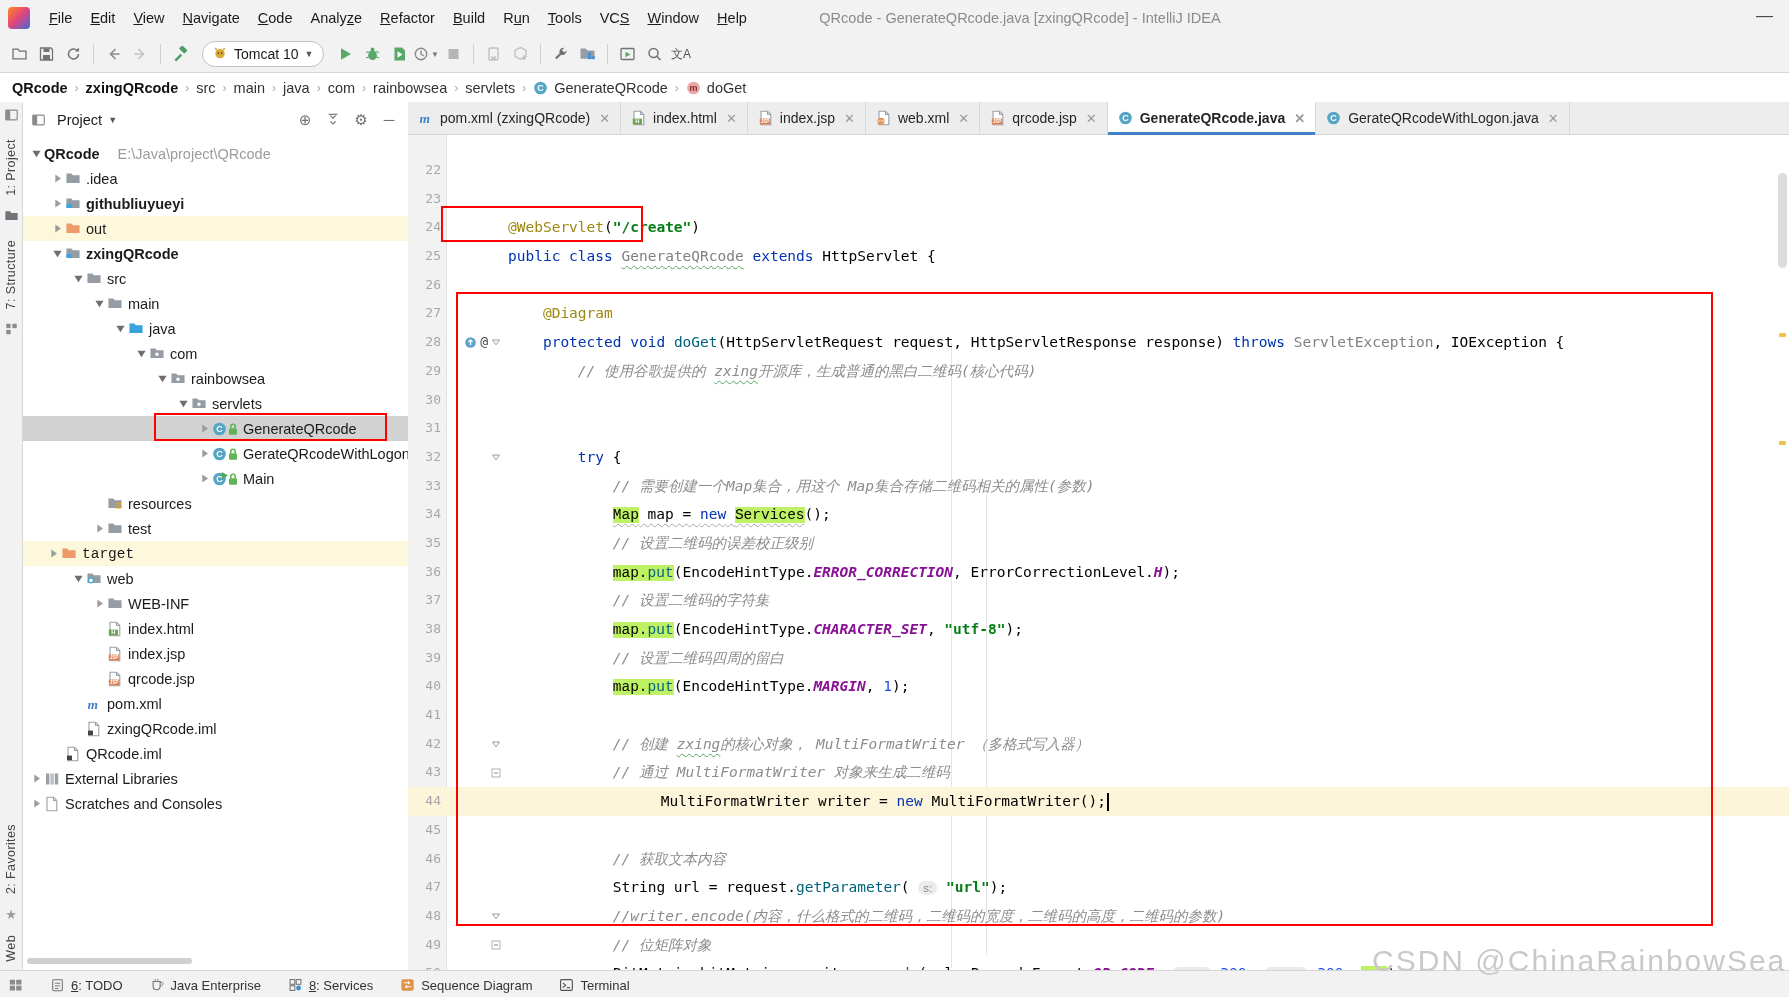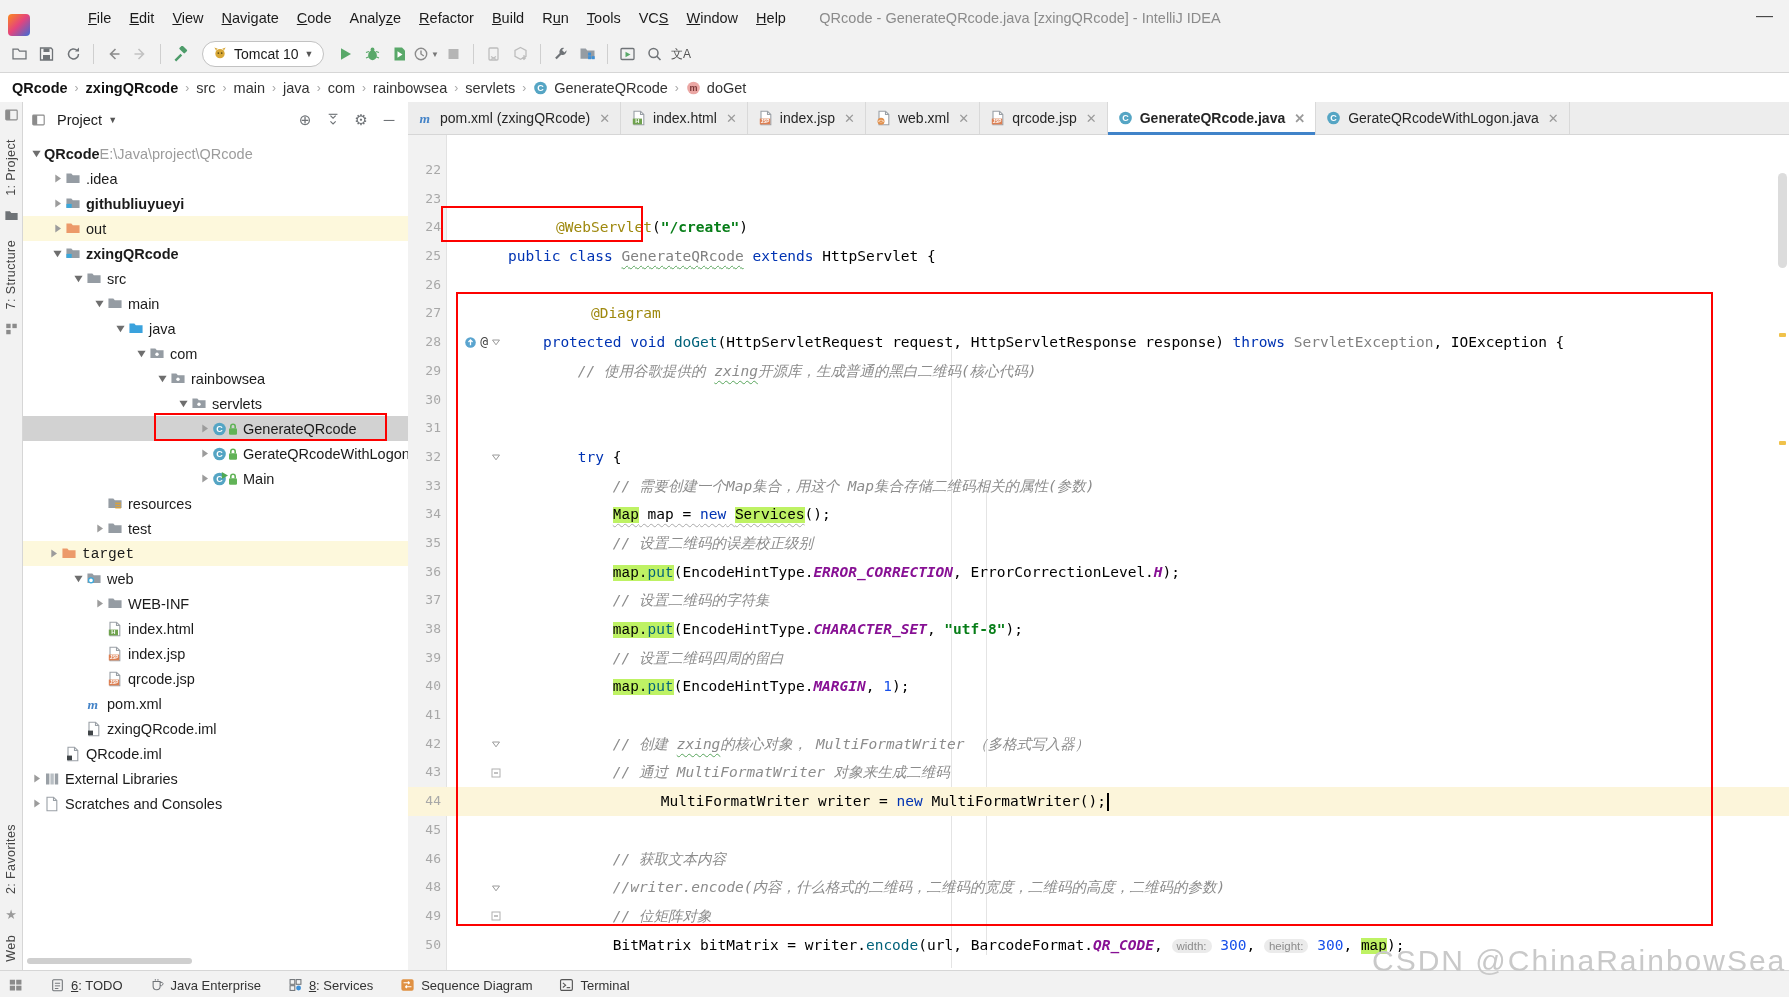--- a/index.html
+++ b/index.html
@@ -1,19 +1,19 @@
 <!DOCTYPE html>
 <html><head>
 <meta charset="utf-8">
 <style>
   html,body{margin:0;padding:0;background:#888;}
   .app{position:relative;width:1789px;height:997px;background:#fff;overflow:hidden;
        font-family:"Liberation Sans",sans-serif;-webkit-font-smoothing:antialiased;}
   
-  .titlebar{height:36px;background:#f2f2f2;display:flex;align-items:flex-end;position:relative;gap:39px;}
+  .titlebar{height:36px;background:#f2f2f2;display:flex;align-items:center;position:relative;}
   .logo{width:22px;height:22px;border-radius:4px;margin:0 10px 0 8px;flex:none;
         background:linear-gradient(135deg,#fc8a1d 0%,#e4447d 48%,#3a6dd8 100%);}
   .menu-item{padding:0 9px;font-size:14.5px;color:#1b1b1b;line-height:36px;}
   .menu-item u{text-decoration:underline;}
   .win-title{position:absolute;left:1020px;transform:translateX(-50%);top:0;height:36px;line-height:36px;
              color:#8b8b8b;font-size:14.5px;white-space:nowrap;}
   .win-min{position:absolute;right:16px;top:0;height:36px;line-height:32px;color:#444;font-size:17px;}
   
   .toolbar{height:36px;background:#f2f2f2;border-bottom:1px solid #d6d6d6;display:flex;align-items:center;padding-left:6px;}
   .tbtn{width:27px;height:26px;display:flex;align-items:center;justify-content:center;flex:none;}
@@ -38,41 +38,41 @@
   .panel-head{height:35px;display:flex;align-items:center;padding:0 8px;font-size:14.5px;color:#1b1b1b;gap:6px;flex:none;}
   .panel-head .caret{font-size:9px;color:#555;margin-right:auto;}
   .ph-btn{width:22px;height:22px;display:flex;align-items:center;justify-content:center;color:#6f7377;font-size:15px;}
   .tree{flex:1;padding-top:4px;font-size:14.5px;color:#1b1b1b;overflow:hidden;position:relative;}
   .trow{height:25px;display:flex;align-items:center;white-space:nowrap;}
   .trow.sel{background:#d2d2d2;}
   .trow.yellow{background:#fdf8dc;}
   .trow.bold{font-weight:bold;}
   .chev{width:15px;flex:none;display:flex;justify-content:center;}
   .ticon{margin-right:5px;flex:none;display:inline-flex;align-items:center;}
-  .textra{color:#9c9c9c;margin-left:0;font-weight:normal;}
+  .textra{color:#9c9c9c;margin-left:18px;font-weight:normal;}
   .hscroll{position:absolute;left:4px;bottom:6px;width:165px;height:6px;background:#cfcfcf;border-radius:3px;}
   
   .editor{flex:1;display:flex;flex-direction:column;min-width:0;position:relative;background:#fff;}
   .tabs{height:32px;background:#ededed;display:flex;border-bottom:1px solid #d6d6d6;flex:none;}
   .tab{display:flex;align-items:center;padding:0 10px;gap:6px;font-size:14px;color:#262626;
        border-right:1px solid #d9d9d9;position:relative;white-space:nowrap;}
   .tab.active{background:#fff;font-weight:bold;}
   .tab.active::after{content:"";position:absolute;left:0;right:0;bottom:-1px;height:3px;background:#4083c9;}
   .tab .x{color:#9a9a9a;font-size:13px;margin-left:3px;}
   .codewrap{flex:1;position:relative;overflow:hidden;font-family:"DejaVu Sans Mono",monospace;font-size:14.5px;color:#000;}
   .gutterbg{position:absolute;left:0;top:0;bottom:0;width:38px;background:#f2f2f2;border-right:1px solid #e2e2e2;}
   .lines{position:relative;padding-top:21px;}
   .cline{height:28.7px;line-height:28.7px;display:flex;white-space:pre;}
   .cline.current{background:#fcf5da;gap:24px;}
   .ln-num{width:38px;flex:none;text-align:right;padding-right:5px;box-sizing:border-box;color:#a8a8a8;font-size:13px;}
   .ln-fold{width:62px;flex:none;display:flex;justify-content:flex-end;align-items:center;gap:3px;
            padding-right:7px;box-sizing:border-box;}
   .ln-code{flex:1;white-space:pre;min-width:0;}
   .kw{color:#0033b3;}
-  .ann{color:#9e880d;margin-left:48px;}
+  .ann{color:#9e880d;}
   .str{color:#067d17;font-weight:bold;}
   .cmt{color:#8c8c8c;font-style:italic;}
   .cst{color:#871094;font-style:italic;font-weight:bold;}
   .num{color:#1750eb;}
   .fn{color:#00627a;}
   .gr{color:#808080;}
   .tan{background:#bef264;font-family:Liberation Mono, monospace;}
   .wavy{text-decoration:underline wavy #58a55c 1px;text-underline-offset:3.5px;}
   .wavyg{text-decoration:underline wavy #a9a9a9 1px;text-underline-offset:3.5px;}
   .inlay{background:#ebebeb;color:#8c8c8c;border-radius:7px;padding:1px 5px;font-size:11.5px;
@@ -852,20 +852,21 @@
             <div class="cline"><span class="ln-num">42</span><span class="ln-fold"><span class="fold-g" style="display:inline-flex"><svg width="10" height="10" viewBox="0 0 10 10">
                     <path d="M1.5 3h7L5 7.8z" fill="none" stroke="#9a9a9a" stroke-width="1"></path>
                   </svg></span></span><span class="ln-code">            <span class="cmt">// 创建 </span><span class="cmt wavy">zxing</span><span class="cmt">的核心对象， MultiFormatWriter （多格式写入器）</span></span></div>
             <div class="cline"><span class="ln-num">43</span><span class="ln-fold"><span class="fold-g" style="display:inline-flex"><svg width="10" height="10" viewBox="0 0 10 10">
                     <rect x="1" y="1" width="8" height="8" fill="none" stroke="#b0b0b0" stroke-width="1"></rect>
                     <path d="M3 5h4" stroke="#9a9a9a" stroke-width="1.2"></path>
                   </svg></span></span><span class="ln-code">            <span class="cmt">// 通过 MultiFormatWriter 对象来生成二维码</span></span></div>
             <div class="cline current"><span class="ln-num">44</span><span class="ln-fold"></span><span class="ln-code">            MultiFormatWriter writer = <span class="kw">new</span> MultiFormatWriter();<span class="caret-bar"></span></span></div>
             <div class="cline"><span class="ln-num">45</span><span class="ln-fold"></span><span class="ln-code"></span></div>
             <div class="cline"><span class="ln-num">46</span><span class="ln-fold"></span><span class="ln-code">            <span class="cmt">// 获取文本内容</span></span></div>
+            <div class="cline"><span class="ln-num">47</span><span class="ln-fold"></span><span class="ln-code">            String url = request.<span class="fn">getParameter</span>( <span class="inlay">s:</span> <span class="str">"url"</span>);</span></div>
             <div class="cline"><span class="ln-num">48</span><span class="ln-fold"><span class="fold-g" style="display:inline-flex"><svg width="10" height="10" viewBox="0 0 10 10">
                     <path d="M1.5 3h7L5 7.8z" fill="none" stroke="#9a9a9a" stroke-width="1"></path>
                   </svg></span></span><span class="ln-code">            <span class="cmt">//writer.encode(内容，什么格式的二维码，二维码的宽度，二维码的高度，二维码的参数)</span></span></div>
             <div class="cline"><span class="ln-num">49</span><span class="ln-fold"><span class="fold-g" style="display:inline-flex"><svg width="10" height="10" viewBox="0 0 10 10">
                     <rect x="1" y="1" width="8" height="8" fill="none" stroke="#b0b0b0" stroke-width="1"></rect>
                     <path d="M3 5h4" stroke="#9a9a9a" stroke-width="1.2"></path>
                   </svg></span></span><span class="ln-code">            <span class="cmt">// 位矩阵对象</span></span></div>
             <div class="cline"><span class="ln-num">50</span><span class="ln-fold"></span><span class="ln-code">            BitMatrix bitMatrix = writer.<span class="fn">encode</span>(url, BarcodeFormat.<span class="cst">QR_CODE</span>, <span class="inlay">width:</span> <span class="num">300</span>, <span class="inlay">height:</span> <span class="num">300</span>, <span class="tan">map</span>);</span></div>
           </div>
         <div class="vscroll"></div>

